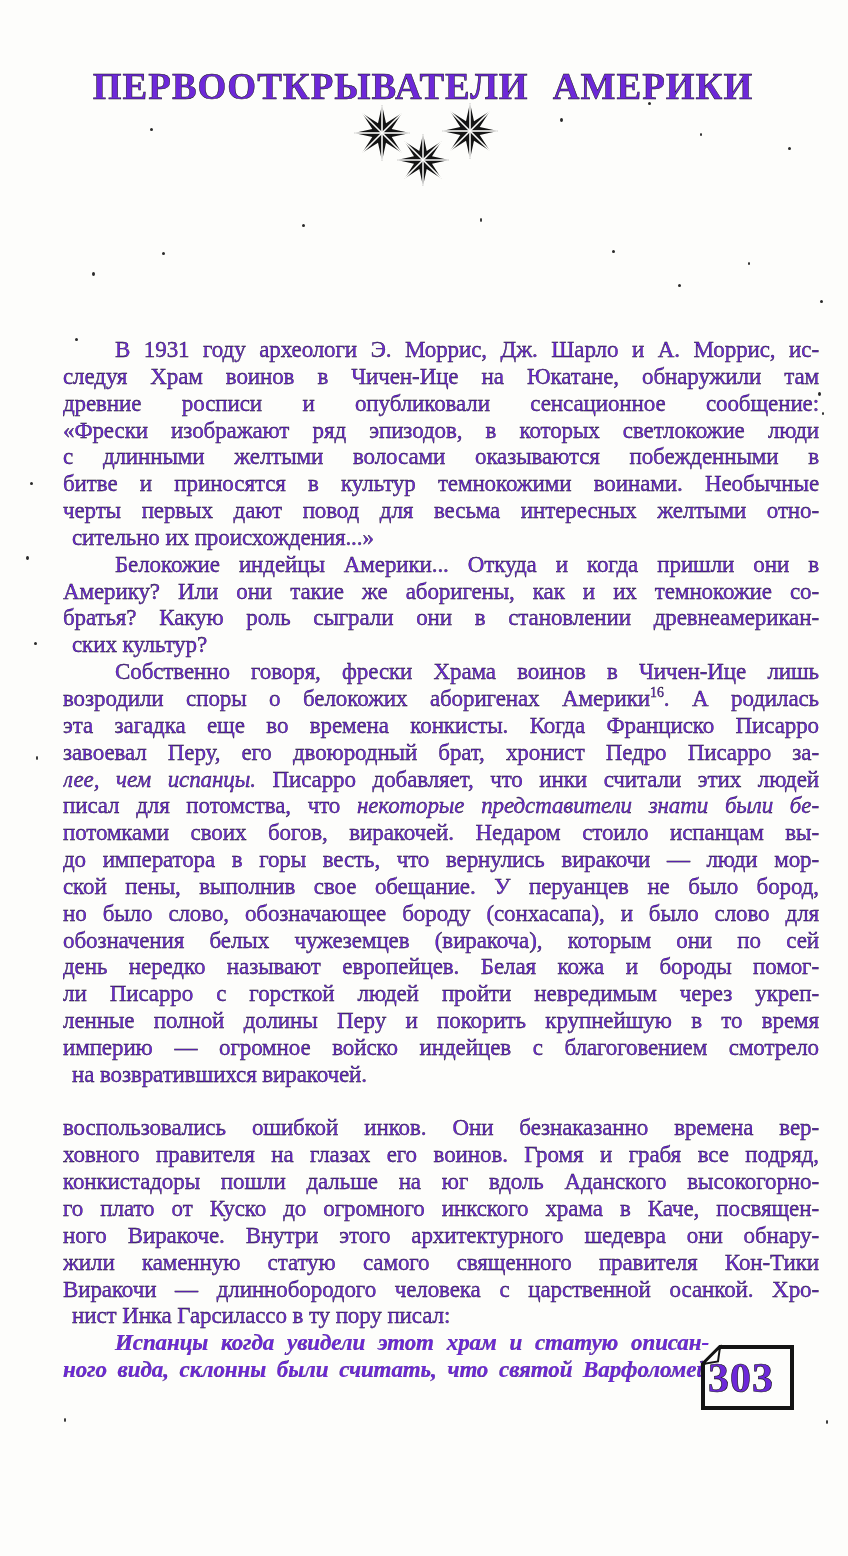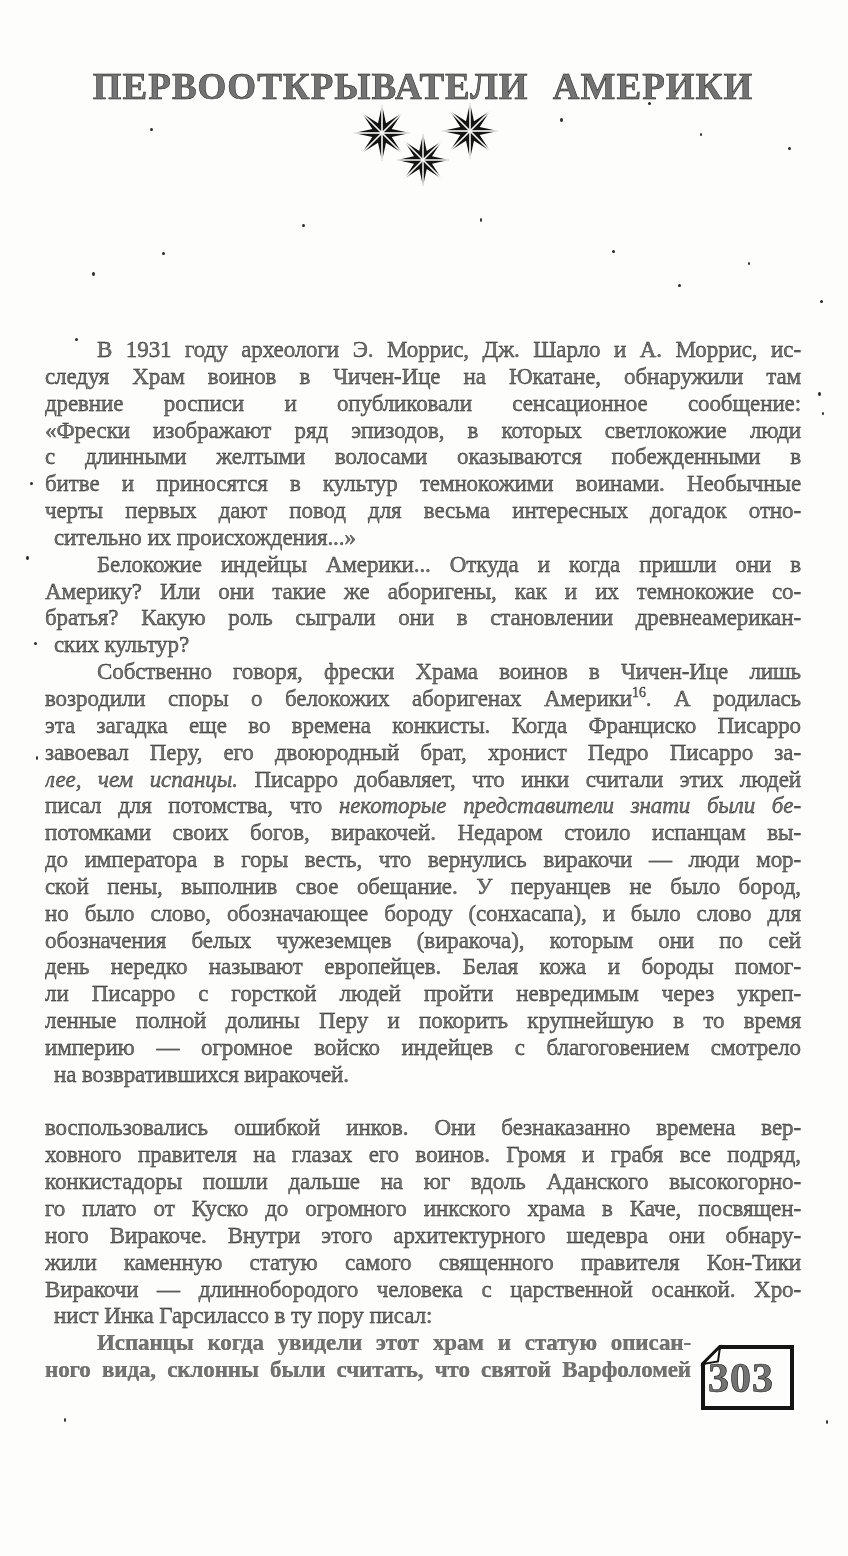--- a/index.html
+++ b/index.html
@@ -1,31 +1,31 @@
 <!DOCTYPE html>
 <html><head>
 <meta charset="utf-8">
 <style>
   html,body{margin:0;padding:0;background:#e8e8e8;}
-  .page{position:relative;width:848px;height:1556px;background:#fdfdfb;color:#737373;
+  .page{position:relative;width:848px;height:1556px;background:#fdfdfb;color:#6d28d9;
         font-family:"Liberation Serif", serif;overflow:hidden;margin:0 auto;}
   .title{position:absolute;top:40px;left:45px;width:756px;text-align:center;
          font-weight:bold;font-size:37px;letter-spacing:1px;word-spacing:14px;
          -webkit-text-stroke:0.5px #141414;white-space:nowrap;}
   .ornament{position:absolute;top:103px;left:45px;width:756px;height:95px;}
   .star{position:absolute;}
-  .content{position:absolute;left:45px;top:337px;width:756px;font-size:23px;
+  .content{position:absolute;left:63px;top:337px;width:756px;font-size:23px;
            letter-spacing:-0.1px;-webkit-text-stroke:0.35px #141414;}
   .line{height:26.85px;line-height:26.85px;overflow:hidden;
         text-align:justify;text-align-last:justify;}
   .line.end{text-align-last:left;margin-left:9px;}
   .indent{display:inline-block;width:52px;height:1px;}
   .em{font-style:italic;}
   sup{font-size:0.6em;line-height:0;vertical-align:super;letter-spacing:0;}
-  .quote{width:646px;font-weight:bold;-webkit-text-stroke:0.2px #141414;}
+  .quote{width:646px;font-style:italic;font-weight:bold;-webkit-text-stroke:0.2px #141414;}
   .pagebox{position:absolute;left:698px;top:1344px;width:99px;height:69px;}
   .pagebox svg{position:absolute;left:0;top:0;}
   .pagenum{position:absolute;left:10px;top:4px;width:86px;height:60px;
            font-size:42px;font-weight:bold;line-height:60px;
            letter-spacing:1px;-webkit-text-stroke:0.6px #141414;}
   .speck{position:absolute;background:#2a2a2a;border-radius:50%;}
 </style>
 </head>
 <body>
 
@@ -77,21 +77,21 @@
 
   <div class="content">
     <div>
         <div>
           <div class="line"><span class="indent"></span><span>В 1931 году археологи Э. Моррис, Дж. Шарло и А. Моррис, ис-</span></div>
           <div class="line"><span>следуя Храм воинов в Чичен-Ице на Юкатане, обнаружили там</span></div>
           <div class="line"><span>древние росписи и опубликовали сенсационное сообщение:</span></div>
           <div class="line"><span>«Фрески изображают ряд эпизодов, в которых светлокожие люди</span></div>
           <div class="line"><span>с длинными желтыми волосами оказываются побежденными в</span></div>
           <div class="line"><span>битве и приносятся в культур темнокожими воинами. Необычные</span></div>
-          <div class="line"><span>черты первых дают повод для весьма интересных догадок отно-</span></div>
+          <div class="line"><span>черты первых дают повод для весьма интересных желтыми отно-</span></div>
           <div class="line end"><span>сительно их происхождения...»</span></div>
         </div>
         <div>
           <div class="line"><span class="indent"></span><span>Белокожие индейцы Америки... Откуда и когда пришли они в</span></div>
           <div class="line"><span>Америку? Или они такие же аборигены, как и их темнокожие со-</span></div>
           <div class="line"><span>братья? Какую роль сыграли они в становлении древнеамерикан-</span></div>
           <div class="line end"><span>ских культур?</span></div>
         </div>
         <div>
           <div class="line"><span class="indent"></span><span>Собственно говоря, фрески Храма воинов в Чичен-Ице лишь</span></div>

